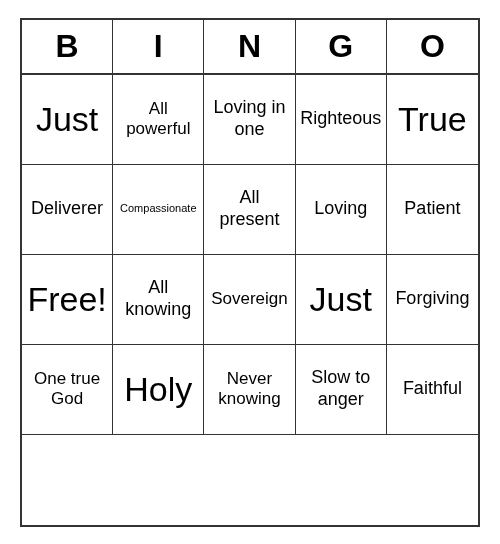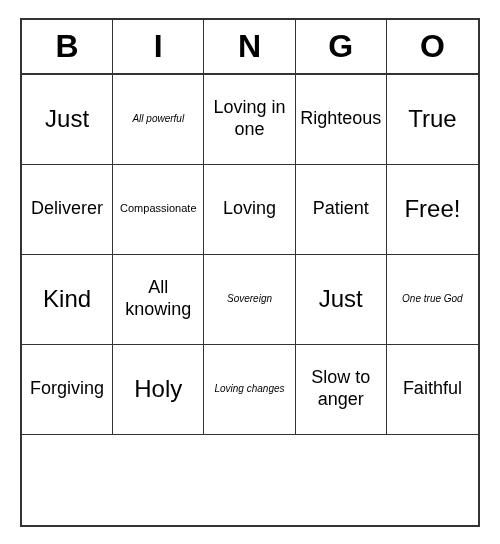--- a/index.html
+++ b/index.html
@@ -50,23 +50,23 @@
     .bingo-cell:nth-child(5n+1) {
       border-left: none;
     }
     .bingo-cell:nth-child(5n) {
       border-right: none;
     }
     .bingo-cell span {
       display: block;
       line-height: 1.2;
     }
-    .size-large { font-size: 24px; }
+    .size-large { font-size: 34px; }
     .size-medium { font-size: 18px; }
-    .size-small { font-size: 10px; font-style: italic; }
+    .size-small { font-size: 17px; }
     .size-xsmall { font-size: 11px; }
   </style>
 </head>
 <body>
 
 <div class="bingo-card">
   <div class="bingo-header">
   <div class="bingo-header-cell">B</div>
       <div class="bingo-header-cell">I</div>
       <div class="bingo-header-cell">N</div>
@@ -89,51 +89,51 @@
       <div class="bingo-cell">
         <span class="size-large">True</span>
       </div>
       <div class="bingo-cell">
         <span class="size-medium">Deliverer</span>
       </div>
       <div class="bingo-cell">
         <span class="size-xsmall">Compassionate</span>
       </div>
       <div class="bingo-cell">
+        <span class="size-medium">All present</span>
+      </div>
+      <div class="bingo-cell">
         <span class="size-medium">Loving</span>
       </div>
       <div class="bingo-cell">
         <span class="size-medium">Patient</span>
       </div>
       <div class="bingo-cell">
         <span class="size-large">Free!</span>
-      </div>
-      <div class="bingo-cell">
-        <span class="size-large">Kind</span>
       </div>
       <div class="bingo-cell">
         <span class="size-medium">All knowing</span>
       </div>
       <div class="bingo-cell">
         <span class="size-small">Sovereign</span>
       </div>
       <div class="bingo-cell">
         <span class="size-large">Just</span>
       </div>
       <div class="bingo-cell">
-        <span class="size-small">One true God</span>
+        <span class="size-medium">Forgiving</span>
       </div>
       <div class="bingo-cell">
-        <span class="size-medium">Forgiving</span>
+        <span class="size-small">One true God</span>
       </div>
       <div class="bingo-cell">
         <span class="size-large">Holy</span>
       </div>
       <div class="bingo-cell">
-        <span class="size-small">Loving changes</span>
+        <span class="size-small">Never knowing</span>
       </div>
       <div class="bingo-cell">
         <span class="size-medium">Slow to anger</span>
       </div>
       <div class="bingo-cell">
         <span class="size-medium">Faithful</span>
       </div>
     </div>
 </div>
 

